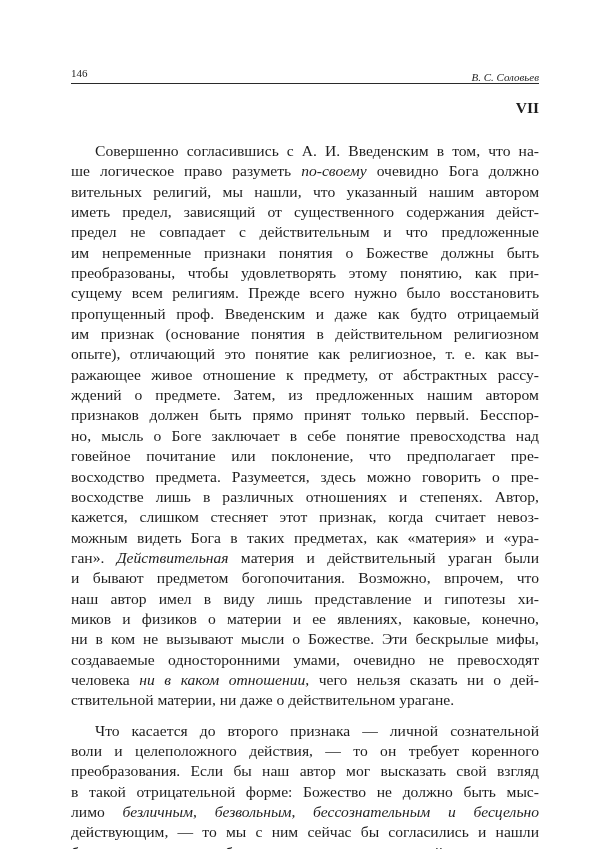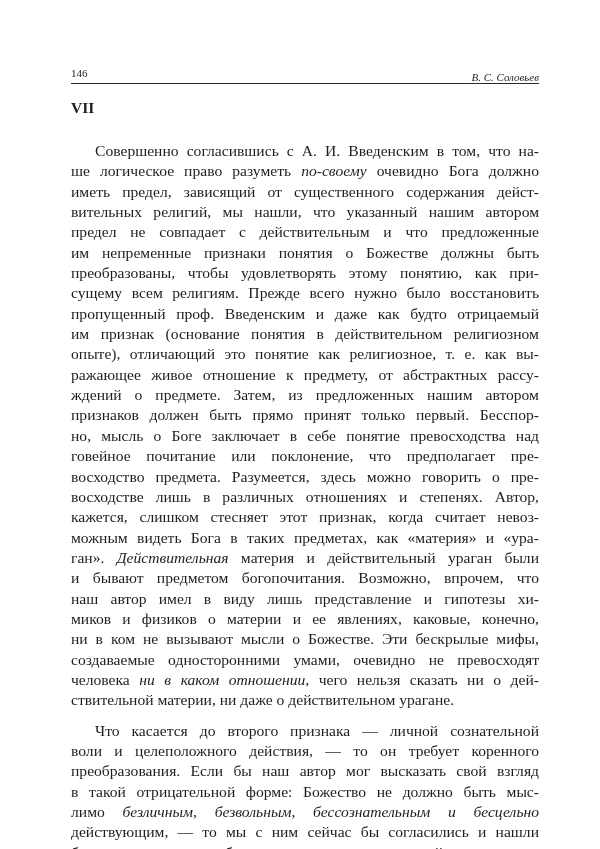--- a/index.html
+++ b/index.html
@@ -5,21 +5,21 @@
   html, body { margin: 0; padding: 0; background: #ffffff; }
   body { width: 600px; height: 849px; position: relative; overflow: hidden;
          font-family: "DejaVu Serif", "Liberation Serif", serif; color: #1e1e1e; }
   .page { position: absolute; left: 71px; top: 0; width: 468px; }
   .running-head { position: absolute; top: 64px; left: 0; width: 468px; height: 18px;
                   font-size: 11px; line-height: 18px; font-family: "Liberation Serif", serif; }
   .running-head .pageno { position: absolute; left: 0; top: 0; }
   .running-head .author { position: absolute; right: 0; top: 4px; font-style: italic; }
   .head-rule { position: absolute; top: 83px; left: 0; width: 468px; height: 0;
                border-top: 1px solid #2a2a2a; }
-  .section-title { position: absolute; top: 98px; left: 0; width: 468px; text-align: left;
+  .section-title { position: absolute; top: 98px; left: 0; width: 468px; text-align: right;
                    font-weight: bold; font-size: 15.5px; line-height: 20px;
                    font-family: "Liberation Serif", serif; }
   .body { position: absolute; top: 131px; left: 0; width: 468px;
           font-family: "Liberation Serif", serif; font-size: 15.6px; line-height: 20.35px; }
   .line { display: block; height: 20.35px; white-space: nowrap; text-align: justify;
           text-align-last: justify; width: 468px; overflow: visible; }
   .line.indent { padding-left: 24px; width: 444px; margin-top: 10px; }
   .line.last { text-align-last: left; }
   .it { font-style: italic; margin-top: 20px; }
 </style>
@@ -30,22 +30,22 @@
   <div class="running-head">
     <span class="pageno">146</span>
     <span class="author">В. С. Соловьев</span>
   </div>
   <div class="head-rule"></div>
   <div class="section-title">VII</div>
   <div class="body" id="body-text">
       <div>
         <span class="line indent"><span>Совершенно согласившись с А. И. Введенским в том, что на-</span></span>
         <span class="line"><span>ше логическое право разуметь </span><span class="it">по-своему</span><span> очевидно Бога должно</span></span>
+        <span class="line"><span>вительных религий, мы нашли, что указанный нашим автором</span></span>
         <span class="line"><span>иметь предел, зависящий от существенного содержания дейст-</span></span>
-        <span class="line"><span>вительных религий, мы нашли, что указанный нашим автором</span></span>
         <span class="line"><span>предел не совпадает с действительным и что предложенные</span></span>
         <span class="line"><span>им непременные признаки понятия о Божестве должны быть</span></span>
         <span class="line"><span>преобразованы, чтобы удовлетворять этому понятию, как при-</span></span>
         <span class="line"><span>сущему всем религиям. Прежде всего нужно было восстановить</span></span>
         <span class="line"><span>пропущенный проф. Введенским и даже как будто отрицаемый</span></span>
         <span class="line"><span>им признак (основание понятия в действительном религиозном</span></span>
         <span class="line"><span>опыте), отличающий это понятие как религиозное, т. е. как вы-</span></span>
         <span class="line"><span>ражающее живое отношение к предмету, от абстрактных рассу-</span></span>
         <span class="line"><span>ждений о предмете. Затем, из предложенных нашим автором</span></span>
         <span class="line"><span>признаков должен быть прямо принят только первый. Бесспор-</span></span>

